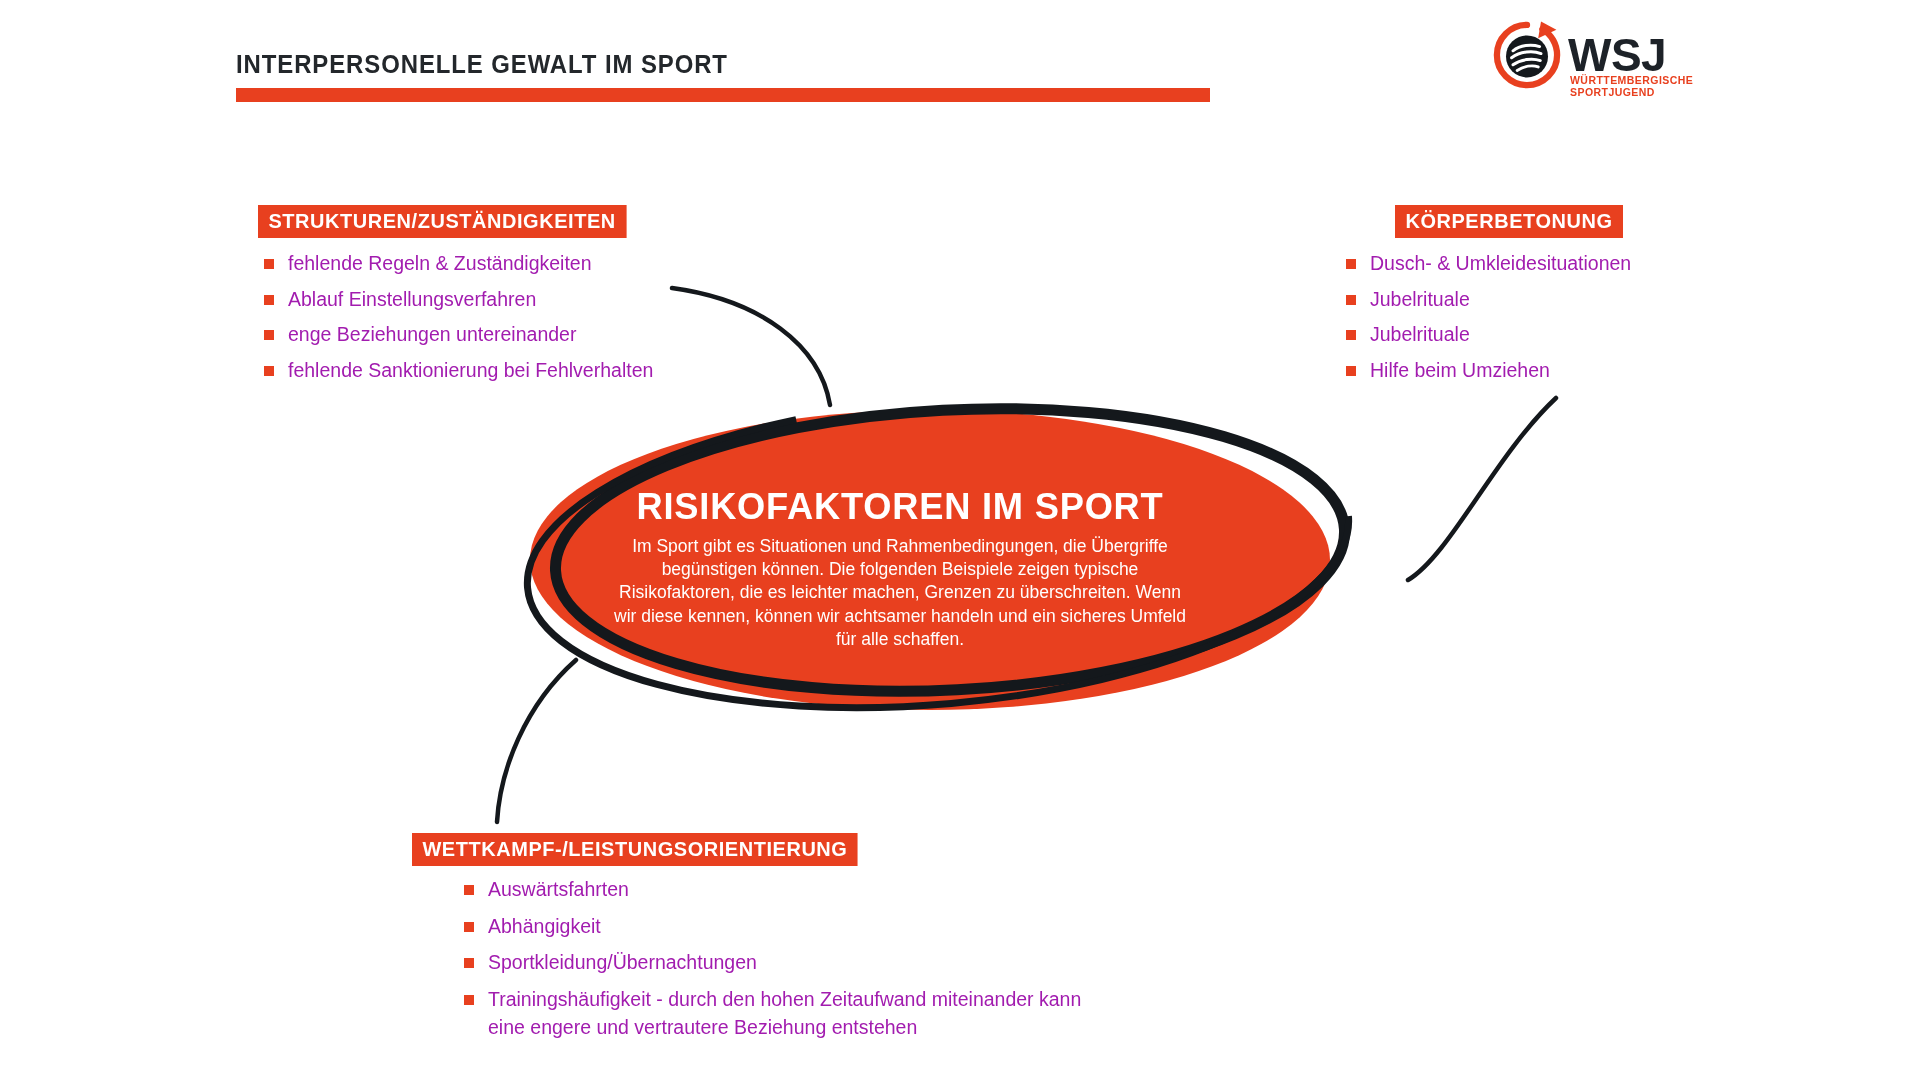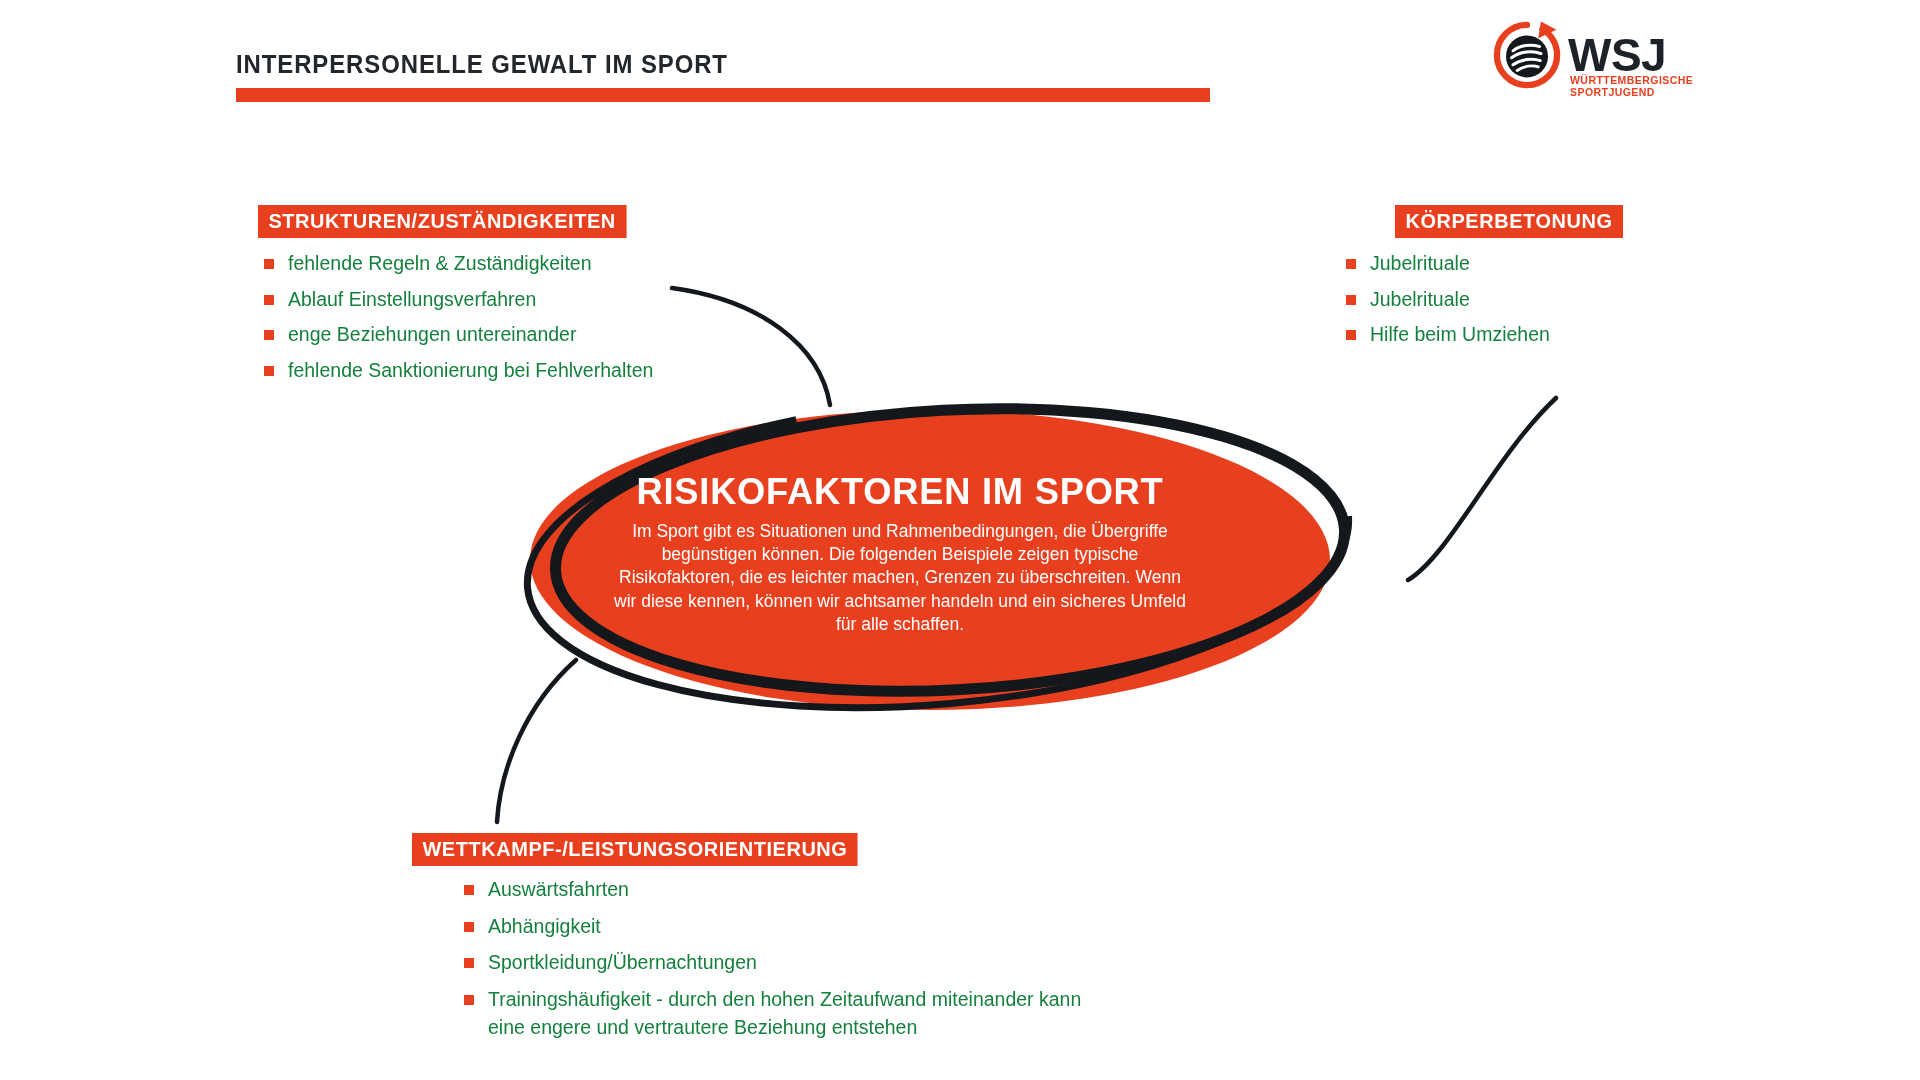--- a/index.html
+++ b/index.html
@@ -102,21 +102,21 @@
   .bullet-list {
     list-style: none;
     margin: 12px 0 0 0;
     padding: 0;
   }
   .bullet-list li {
     position: relative;
     padding-left: 30px;
     font-size: 19.5px;
     line-height: 1.42;
-    color: #15803d;
+    color: #a21caf;
     margin-bottom: 8px;
   }
   .bullet-list li::before {
     content: "";
     position: absolute;
     left: 6px;
     top: 9px;
     width: 10px;
     height: 10px;
     background: #e8401f;
@@ -155,21 +155,21 @@
   .center-stage {
     position: absolute;
     left: 520px;
     top: 400px;
     width: 880px;
     height: 330px;
   }
   .center-content {
     position: absolute;
     left: 60px;
-    top: 73px;
+    top: 88px;
     width: 640px;
     text-align: center;
     color: #ffffff;
     z-index: 4;
   }
   .center-heading {
     font-size: 37px;
     font-weight: 700;
     letter-spacing: 0.8px;
     text-transform: uppercase;
@@ -239,20 +239,21 @@
       <li>fehlende Regeln &amp; Zuständigkeiten</li>
       <li>Ablauf Einstellungsverfahren</li>
       <li>enge Beziehungen untereinander</li>
       <li>fehlende Sanktionierung bei Fehlverhalten</li>
     </ul>
   </div>
 
   <div class="block-body">
     <div class="section-label">KÖRPERBETONUNG</div>
     <ul class="bullet-list">
+      <li>Dusch- &amp; Umkleidesituationen</li>
       <li>Jubelrituale</li>
       <li>Jubelrituale</li>
       <li>Hilfe beim Umziehen</li>
     </ul>
   </div>
 
   <div class="block-competition">
     <div class="section-label">WETTKAMPF-/LEISTUNGSORIENTIERUNG</div>
     <ul class="bullet-list">
       <li>Auswärtsfahrten</li>

